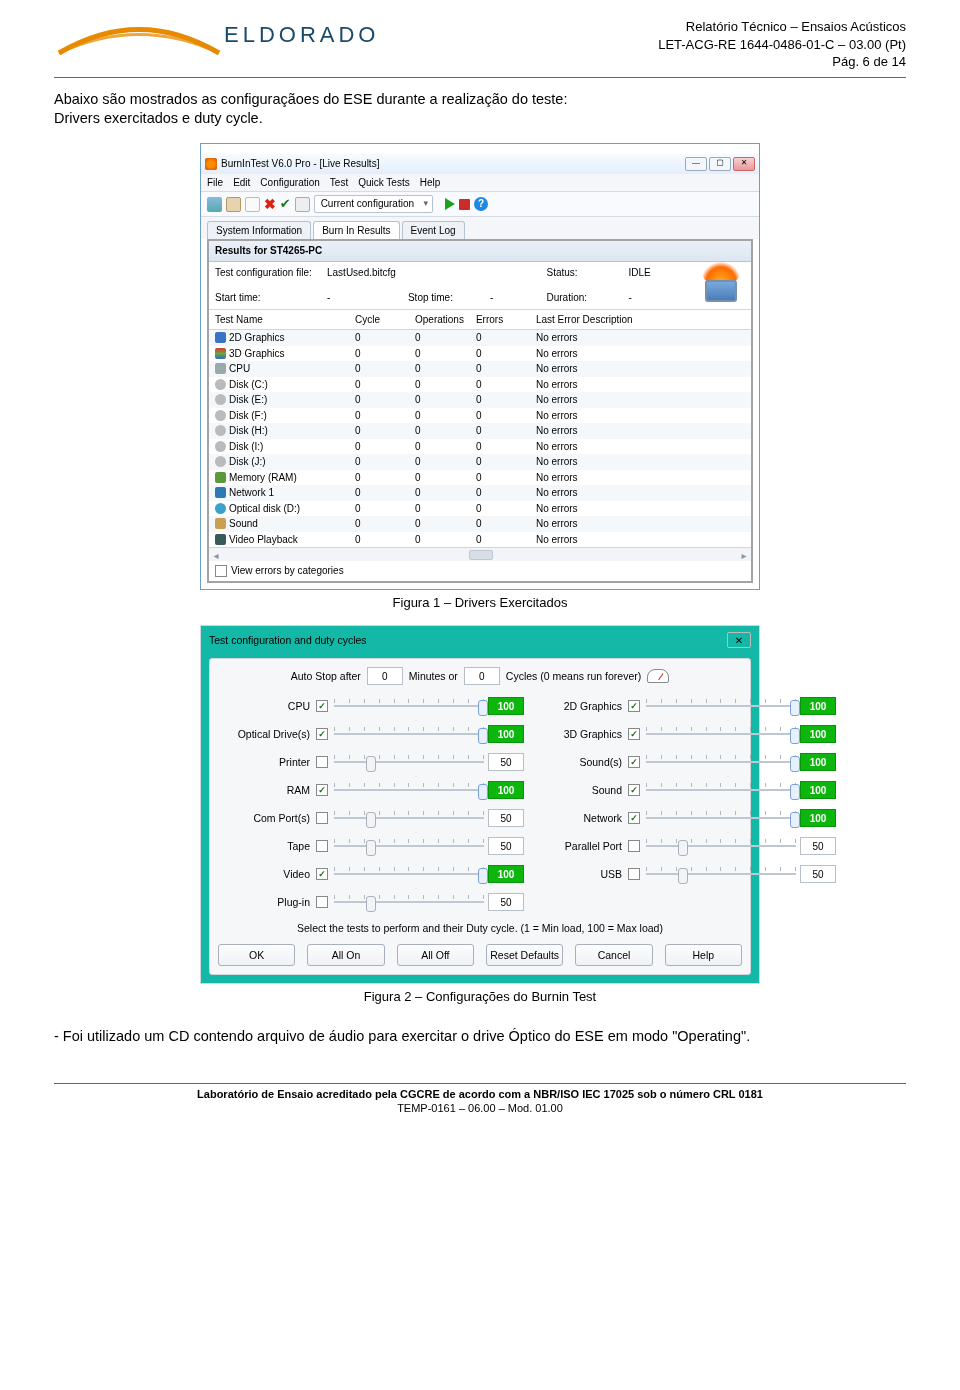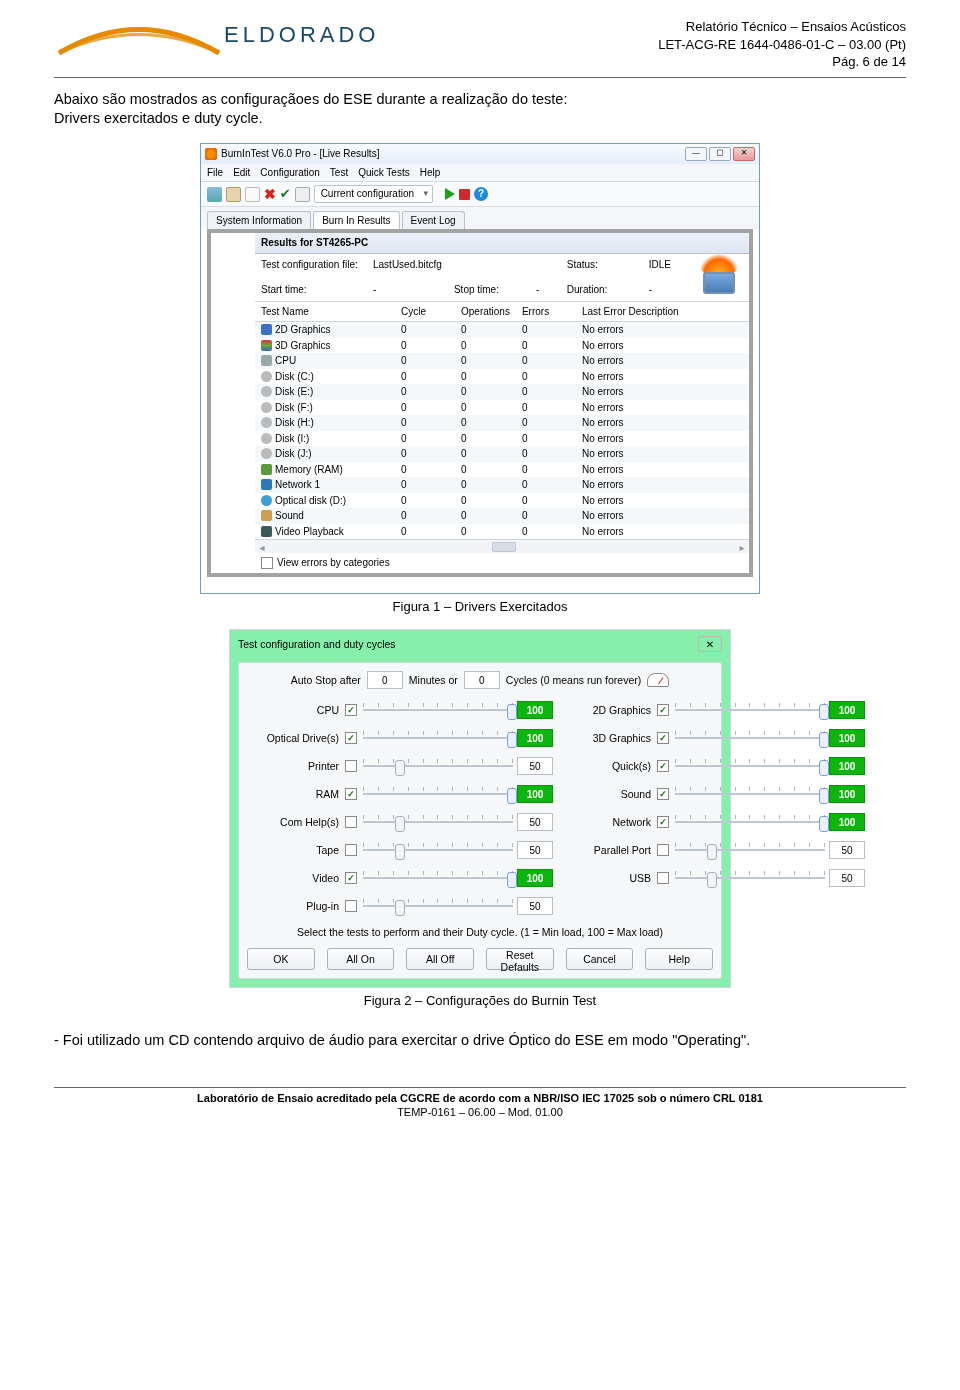--- a/index.html
+++ b/index.html
@@ -11,21 +11,21 @@
   .logo-arc svg { width: 100%; height: 100%; }
   .logo-text { font-family: Arial, sans-serif; font-weight: 300; font-size: 22px; letter-spacing: 4px; color: #1a4a6a; margin-top: -6px; }
   .header-right { text-align: right; font-size: 13px; line-height: 1.35; }
   .body { padding-top: 12px; font-size: 14.5px; line-height: 1.35; }
   .body p { margin-bottom: 8px; text-align: justify; }
   .screenshot { margin: 14px auto 4px auto; display: block; }
   .cap { text-align: center; font-size: 13px; margin: 4px 0 10px 0; }
 
   
   .win1 { width: 560px; border: 1px solid #6aa0c8; background: #fff; font-family: "Segoe UI", Tahoma, sans-serif; font-size: 10px; color: #000; margin: 0 auto; }
-  .win-titlebar { height: 20px; background: linear-gradient(#f7fbff,#e3eefb); display: flex; align-items: center; padding: 0 4px; justify-content: space-between; }
+  .win-titlebar { height: 20px; background: linear-gradient(#f7fbff,#e3eefb); display: flex; align-items: center; padding: 0 4px; justify-content: space-between; margin-top: 10px; }
   .win-title-left { display: flex; align-items: center; gap: 4px; }
   .win-title-icon { width: 12px; height: 12px; background: radial-gradient(circle,#ff8a00 40%,#c94a00 100%); border-radius: 2px; }
   .win-ctrls { display: flex; gap: 2px; }
   .win-ctrl { width: 22px; height: 14px; border: 1px solid #9ab; border-radius: 2px; display: flex; align-items: center; justify-content: center; font-size: 8px; background: #f3f7fb; }
   .win-close { background: linear-gradient(#f9d0d0,#e89a9a); border-color: #c66; }
   .menubar { display: flex; gap: 10px; padding: 2px 6px; background: #f4f6f9; border-bottom: 1px solid #d4dbe4; }
   .toolbar { display: flex; align-items: center; gap: 4px; padding: 3px 6px; border-bottom: 1px solid #d4dbe4; background: #f8fafd; }
   .tb-icon { width: 15px; height: 15px; border-radius: 2px; display: inline-block; }
   .tb-save { background: linear-gradient(#8bd,#5aa); }
   .tb-copy { background: #e6d3b0; border:1px solid #b89a60; }
@@ -34,21 +34,21 @@
   .tb-check { color: #1a7a1a; font-size: 13px; }
   .tb-wrench { width:15px;height:15px;background:#eee;border:1px solid #aaa;border-radius:2px; }
   .tb-drop { border:1px solid #b7c2d0; padding:1px 18px 1px 6px; position:relative; border-radius:2px; background:#fff; }
   .tb-drop:after { content:"▾"; position:absolute; right:4px; top:1px; font-size:9px; color:#666; }
   .tb-play { width:0;height:0;border-left:10px solid #1aa31a;border-top:6px solid transparent;border-bottom:6px solid transparent; }
   .tb-stop { width:11px;height:11px;background:#cd2a2a;border-radius:1px; }
   .tb-help { width:14px;height:14px;border-radius:50%;background:#1e88e5;color:#fff;display:flex;align-items:center;justify-content:center;font-size:10px;font-weight:bold; }
   .tabsbar { display:flex; gap:0; padding:4px 6px 0 6px; background:#f4f6f9; }
   .tab { border:1px solid #b7c2d0; border-bottom:none; padding:2px 8px; background:#eef2f7; border-radius:3px 3px 0 0; margin-right:2px; }
   .tab.active { background:#fff; }
-  .win-inner { border:4px solid #a3a3a3; margin:0 6px 16px 6px; background:#fff;padding-left:44px; }
+  .win-inner { border:2px solid #a3a3a3; margin:0 6px 6px 6px; background:#fff; }
   .results-hdr { background:linear-gradient(#eaf0f8,#dde6f1); font-weight:bold; padding:3px 6px; border-bottom:1px solid #b7c2d0; }
   .results-meta { display:grid; grid-template-columns: 100px 1fr 70px 1fr 70px 1fr 60px; padding:4px 6px; align-items:center; gap:12px; position:relative; }
   .fire { position:absolute; right:6px; top:2px; width:46px; height:38px; }
   .fire .flames { position:absolute; left:4px; top:-2px; width:36px; height:22px; background: radial-gradient(circle at 50% 90%, #ffb020 0%, #ff6a00 55%, rgba(255,106,0,0) 75%); border-radius:50% 50% 40% 40%; }
   .fire .monitor { position:absolute; left:6px; bottom:0; width:32px; height:22px; border:2px solid #7690b0; border-radius:3px; background:linear-gradient(#79a9dd,#4a7db8); }
   .results-tbl { width:100%; border-collapse:collapse; font-size:10px; }
   .results-tbl thead th { text-align:left; padding:3px 6px; background:#fff; border-top:1px solid #cfd6df; border-bottom:1px solid #cfd6df; font-weight:normal; color:#000; }
   .results-tbl tbody td { padding:1px 6px; }
   .results-tbl tbody tr:nth-child(odd) { background:#f5f8fb; }
   .row-icon { width:11px; height:11px; display:inline-block; border-radius:2px; margin-right:3px; vertical-align:-2px; }
@@ -62,21 +62,21 @@
   .ri-snd { background:#caa050; }
   .ri-vid { background:#3a5a5a; }
   .win-scrollbar { height:14px; background:#f2f4f7; border-top:1px solid #cfd6df; position:relative; }
   .win-scrollbar .thumb { position:absolute; left:48%; width:24px; height:10px; top:2px; background:#d8dee6; border:1px solid #bfc7d1; border-radius:2px; }
   .win-scrollbar .arrow { position:absolute; top:0; width:14px; height:14px; display:flex; align-items:center; justify-content:center; color:#8a94a3; }
   .win-scrollbar .arrow.left { left:0; } .win-scrollbar .arrow.right { right:0; }
   .win-check { padding:3px 6px; display:flex; align-items:center; gap:4px; }
   .win-status { border-top:1px solid #cfd6df; padding:3px 6px; font-size:10px; background:#f4f6f9; }
 
   
-  .dlg { width: 502px; margin: 0 auto; font-family:"Segoe UI",Tahoma,sans-serif; font-size:10.5px; color:#000; border:1px solid #d2d6dd; background:#86efac; }
+  .dlg { width: 560px; margin: 0 auto; font-family:"Segoe UI",Tahoma,sans-serif; font-size:10.5px; color:#000; border:1px solid #d2d6dd; background:#14b8a6; }
   .dlg-title { padding:6px 8px; display:flex; justify-content:space-between; align-items:center; }
   .dlg-x { width:24px; height:16px; border:1px solid #bbb; border-radius:2px; display:flex; align-items:center; justify-content:center; font-size:10px; }
   .dlg-body { border:1px solid #d2d6dd; border-radius:3px; margin:4px 8px 8px 8px; padding:8px 8px; background:#f6f7f9; }
   .row { display:grid; grid-template-columns: 94px 14px 150px 38px 94px 14px 150px 38px; align-items:center; gap:4px; margin-bottom:10px; }
   .row .label { text-align:right; padding-right:2px; }
   .chk { width:12px; height:12px; border:1px solid #888; background:#fff; display:inline-flex; align-items:center; justify-content:center; font-size:9px; }
   .chk.checked:after { content:"✓"; color:#1a6a1a; font-weight:bold; }
   .slider { height:14px; position:relative; }
   .slider .track { position:absolute; left:0; right:0; top:6px; height:2px; background:#bfc7d1; }
   .slider .ticks { position:absolute; left:0; right:0; top:0; height:4px; display:flex; justify-content:space-between; }
@@ -423,21 +423,21 @@
                   <span></span>
                   <span></span>
                   <span></span>
                   <span></span>
                   <span></span>
                 </div>
                 <div class="track"></div>
     <div class="thumb thumb-off" style="left:calc(25% - 6px)"></div>
   </div>
     <span class="val ">50</span>
-              <span class="label">Quick(s)</span>
+              <span class="label">Sound(s)</span>
     <span class="chk checked"></span>
     <div class="slider">
     <div class="ticks">
                   <span></span>
                   <span></span>
                   <span></span>
                   <span></span>
                   <span></span>
                   <span></span>
                   <span></span>
@@ -487,21 +487,21 @@
                   <span></span>
                   <span></span>
                   <span></span>
                 </div>
                 <div class="track"></div>
     <div class="thumb thumb-on" style="left:calc(100% - 6px)"></div>
   </div>
     <span class="val green">100</span>
             </div>
             <div class="row">
-              <span class="label">Com Help(s)</span>
+              <span class="label">Com Port(s)</span>
     <span class="chk "></span>
     <div class="slider">
     <div class="ticks">
                   <span></span>
                   <span></span>
                   <span></span>
                   <span></span>
                   <span></span>
                   <span></span>
                   <span></span>

